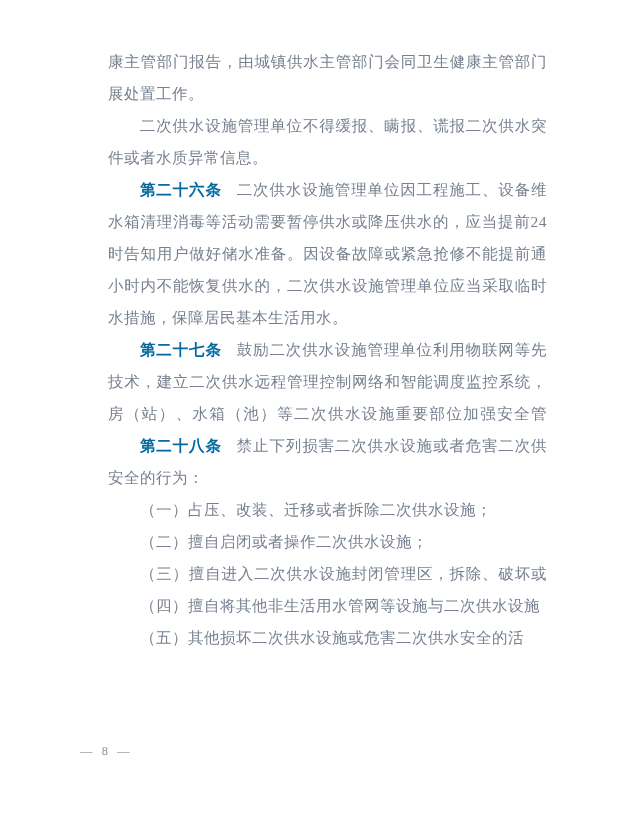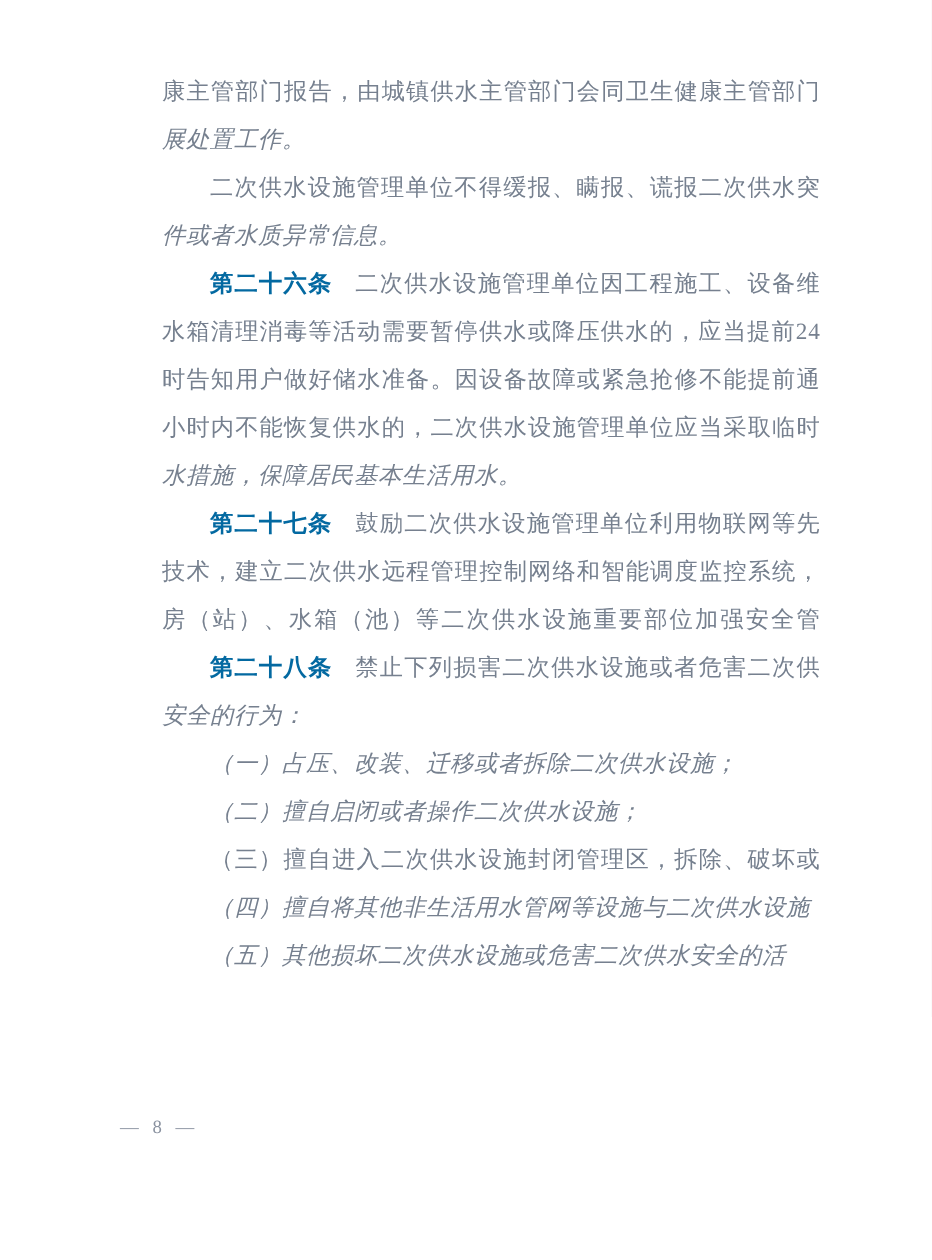--- a/index.html
+++ b/index.html
@@ -31,21 +31,20 @@
     margin-left: 28px;
   }
   
   .full {
     text-align: justify;
     text-align-last: justify;
   }
   .end {
     text-align: left;
     text-align-last: left;
-    font-style: italic;
   }
   .indent {
     padding-left: 32px;
   }
   .head {
     font-weight: bold;
     color: #0369a1;
     margin-right: 15px;
   }
   .page-num {

